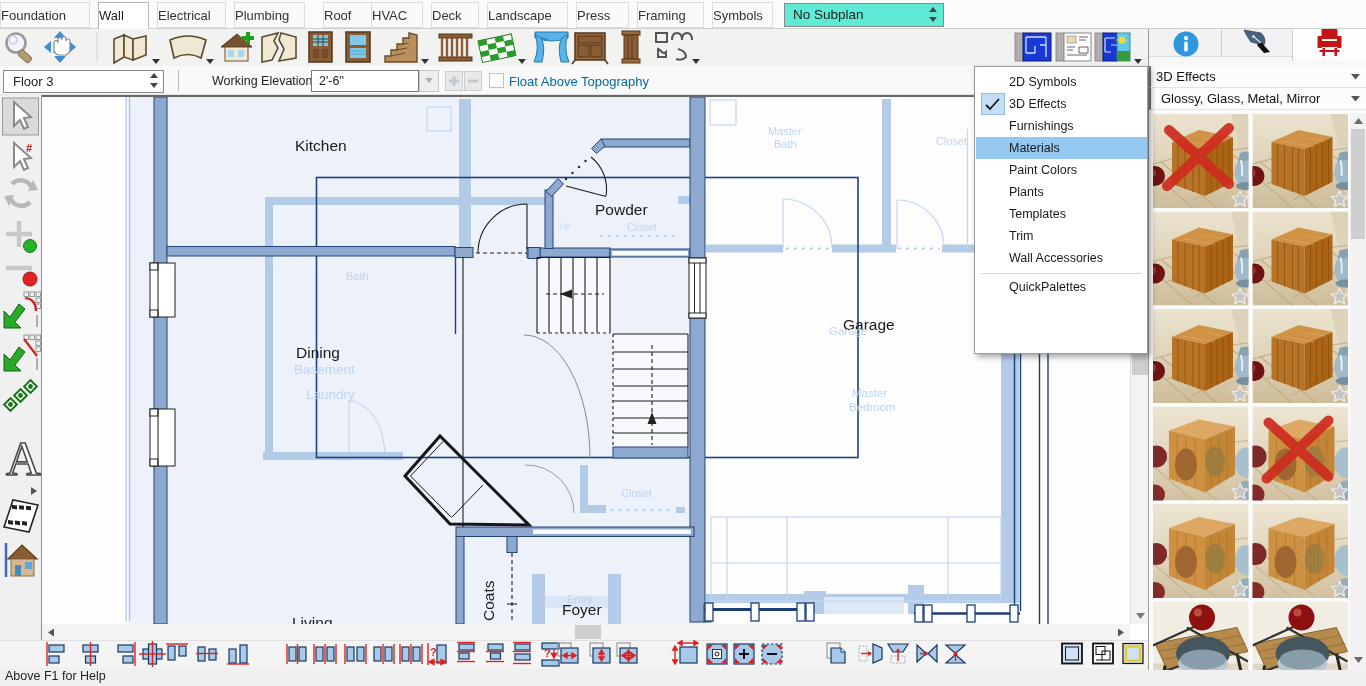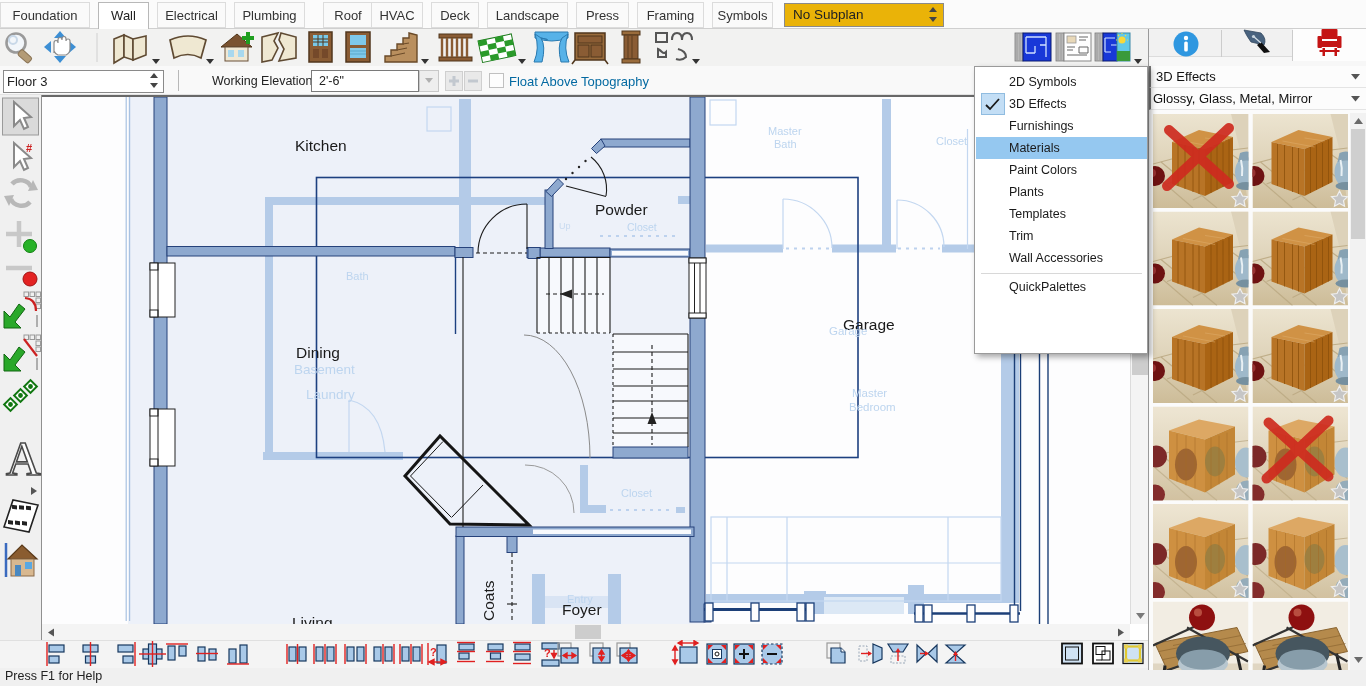--- a/index.html
+++ b/index.html
@@ -1,36 +1,36 @@
 <!DOCTYPE html>
 <html><head><meta charset="utf-8">
 <style>
 html,body{margin:0;padding:0;width:1366px;height:686px;overflow:hidden;
 font-family:"Liberation Sans",sans-serif;background:#fff;position:relative}
 .abs{position:absolute}
 .tab{position:absolute;top:2px;height:26px;box-sizing:border-box;border:1px solid #dcdcdc;
-background:#fafafa;color:#333;font-size:13px;text-align:center;line-height:25px}
+background:#fafafa;color:#333;font-size:13px;line-height:25px}
 .tab.active{background:#fff;border:1px solid #b8b8b8;border-bottom:none;height:27px;color:#222}
 .mi{position:absolute;left:34px;font-size:12.5px;color:#1a1a1a}
 </style></head>
 <body>
 
 <div class="abs" style="left:0;top:0;width:1366px;height:29px;background:#fbfbfb;border-bottom:1px solid #cfcfcf;box-sizing:border-box">
 <div class="tab" style="left:0;width:90px">Foundation</div>
 <div class="tab active" style="left:98px;width:51px">Wall</div>
 <div class="tab" style="left:157px;width:69px">Electrical</div>
 <div class="tab" style="left:234px;width:71px">Plumbing</div>
 <div class="tab" style="left:323px;width:50px">Roof</div>
 <div class="tab" style="left:371px;width:52px">HVAC</div>
 <div class="tab" style="left:431px;width:48px">Deck</div>
 <div class="tab" style="left:487px;width:81px">Landscape</div>
 <div class="tab" style="left:576px;width:53px">Press</div>
 <div class="tab" style="left:637px;width:67px">Framing</div>
 <div class="tab" style="left:712px;width:61px">Symbols</div>
-<div class="abs" style="left:784px;top:3px;width:160px;height:24px;border:1px solid #8a8a8a;background:#eab308;box-sizing:border-box;font-size:13.5px;color:#222;line-height:22px;padding-left:8px">No Subplan</div>
+<div class="abs" style="left:784px;top:3px;width:160px;height:24px;border:1px solid #8a8a8a;background:#5eead4;box-sizing:border-box;font-size:13.5px;color:#222;line-height:22px;padding-left:8px">No Subplan</div>
 <svg class="abs" style="left:926px;top:6px" width="14" height="18">
       <path d="M7 1 L11 6 L3 6 Z" fill="#444"></path>
       <path d="M7 16 L11 11 L3 11 Z" fill="#444"></path>
     </svg>
 </div>
 
 <div class="abs" id="toolbar" style="left:0;top:29px;width:1148px;height:37px;background:#f2f2f1"></div>
 <svg class="abs" style="left:0;top:29px" width="1148" height="37" viewBox="0 0 1148 37">
  <line x1="97" y1="4" x2="97" y2="33" stroke="#d0d0d0" stroke-width="1"></line>
 
@@ -152,21 +152,21 @@
   <path d="M1105,9 h10 M1105,9 v14 M1105,23 h6 M1111,16 h6" stroke="#cfe0ff" stroke-width="1.2" fill="none"></path>
   <rect x="1117" y="4" width="13" height="28" fill="#60c8e8" stroke="#3a88a8" stroke-width="1"></rect>
   <circle cx="1122" cy="11" r="3.5" fill="#f8d838"></circle>
   <path d="M1122,5 v-1 M1117,11 h-1 M1127,11 h1 M1119,7 l-1,-1 M1125,7 l1,-1" stroke="#f8d838" stroke-width="1.2"></path>
   <rect x="1117" y="22" width="13" height="10" fill="#3a9a3a"></rect>
  </g>
  <polygon points="1134,30 1142,30 1138,35" fill="#333"></polygon>
 </svg>
 
 <div class="abs" style="left:0;top:66px;width:1148px;height:29px;background:#f9f9f9;border-bottom:1px solid #e2e2e2;box-sizing:border-box">
-  <div class="abs" style="left:3px;top:4px;width:161px;height:23px;border:1px solid #8a8a8a;background:#fff;box-sizing:border-box;font-size:13px;color:#222;line-height:21px;padding-left:3px">Floor 3</div>
+  <div class="abs" style="left:3px;top:4px;width:161px;height:23px;border:1px solid #8a8a8a;background:#fff;box-sizing:border-box;font-size:13px;color:#222;line-height:21px;padding-left:9px">Floor 3</div>
   <svg class="abs" style="left:147px;top:7px" width="14" height="17">
       <path d="M7 0 L11 5 L3 5 Z" fill="#444"></path>
       <path d="M7 15 L11 10 L3 10 Z" fill="#444"></path>
     </svg>
   <div class="abs" style="left:178px;top:4px;width:1px;height:21px;background:#b8b8b8"></div>
   <div class="abs" style="left:212px;top:8px;font-size:12.5px;color:#222">Working Elevation:</div>
   <div class="abs" style="left:311px;top:4px;width:108px;height:22px;border:1px solid #7a7a7a;background:#fff;box-sizing:border-box;font-size:12.5px;color:#222;line-height:20px;padding-left:7px">2'-6"</div>
   <div class="abs" style="left:419px;top:4px;width:20px;height:22px;border:1px solid #c8c8c8;background:#eee;box-sizing:border-box"><svg width="18" height="20">
         <path d="M9 12 L13 7 L5 7 Z" fill="#b0b0b0"></path>
       </svg></div>
@@ -642,21 +642,21 @@
 <rect x="1123" y="3.5" width="20" height="20" fill="#cfe2f4" stroke="#111" stroke-width="1.2"></rect>
 <rect x="1126" y="6.5" width="14" height="14" fill="none" stroke="#e0c830" stroke-width="2.2"></rect>
 <g fill="#e8d050">
       <rect x="1124" y="4.5" width="4" height="4"></rect>
       <rect x="1138" y="4.5" width="4" height="4"></rect>
       <rect x="1124" y="18.5" width="4" height="4"></rect>
       <rect x="1138" y="18.5" width="4" height="4"></rect>
     </g>
 </svg>
 
-<div class="abs" style="left:0;top:668px;width:1366px;height:18px;background:#f0f0f0;font-size:12.5px;color:#222;line-height:17px;padding-left:5px;box-sizing:border-box">Press F1 for Help</div>
+<div class="abs" style="left:0;top:668px;width:1366px;height:18px;background:#f0f0f0;font-size:12.5px;color:#222;line-height:17px;padding-left:5px;box-sizing:border-box">Above F1 for Help</div>
 
 <div class="abs" id="rightpanel" style="left:1148px;top:29px;width:218px;height:641px;background:#fff;border-left:1px solid #9a9a9a;box-sizing:border-box">
 
   <div class="abs" style="left:0;top:0;width:217px;height:28px;background:#f1f1f1;border-bottom:1px solid #dcdcdc;box-sizing:border-box"></div>
   <div class="abs" style="left:0;top:28px;width:217px;height:9px;background:#f7f7f7"></div>
   <div class="abs" style="left:144px;top:0;width:73px;height:32px;background:#fdfdfd"></div>
   <div class="abs" style="left:72px;top:1px;width:1px;height:27px;background:#cccccc"></div>
   <div class="abs" style="left:143px;top:1px;width:1px;height:31px;background:#cccccc"></div>
   <svg class="abs" id="panelicons" style="left:0;top:0" width="217" height="37" viewBox="0 0 217 37">
    <circle cx="37" cy="15" r="12.5" fill="#2f97e0"></circle>
@@ -673,21 +673,21 @@
     <rect x="172.5" y="12" width="16" height="6"></rect>
     <rect x="173.5" y="19" width="2.5" height="8"></rect>
     <rect x="185.5" y="19" width="2.5" height="8"></rect>
     <rect x="170.5" y="21" width="20" height="2"></rect>
    </g>
   </svg>
 
   <div class="abs" style="left:0;top:37px;width:217px;height:22px;background:#fcfcfc;border-bottom:1px solid #e4e4e4;border-left:2px solid #777;box-sizing:border-box;font-size:13px;color:#111;line-height:21px;padding-left:5px">3D Effects<svg class="abs" style="right:6px;top:8px" width="9" height="6">
         <path d="M0 0 L9 0 L4.5 5.5 Z" fill="#555"></path>
       </svg></div>
-  <div class="abs" style="left:0;top:59px;width:217px;height:22px;background:#fcfcfc;border-bottom:1px solid #e4e4e4;border-left:2px solid #777;box-sizing:border-box;font-size:13px;color:#111;line-height:21px;padding-left:2px">Glossy, Glass, Metal, Mirror<svg class="abs" style="right:6px;top:8px" width="9" height="6">
+  <div class="abs" style="left:0;top:59px;width:217px;height:22px;background:#fcfcfc;border-bottom:1px solid #e4e4e4;border-left:2px solid #777;box-sizing:border-box;font-size:13px;color:#111;line-height:21px;padding-left:10px">Glossy, Glass, Metal, Mirror<svg class="abs" style="right:6px;top:8px" width="9" height="6">
         <path d="M0 0 L9 0 L4.5 5.5 Z" fill="#555"></path>
       </svg></div>
 
   <svg class="abs" id="thumbs" style="left:0;top:81px" width="218" height="560" viewBox="1148 110 218 560">
   <defs>
    <linearGradient id="bgf" x1="0" y1="0" x2="0" y2="1">
      <stop offset="0" stop-color="#ece4d0"></stop>
           <stop offset="0.45" stop-color="#e0d5bc"></stop>
           <stop offset="1" stop-color="#cdbc98"></stop>
    </linearGradient>

